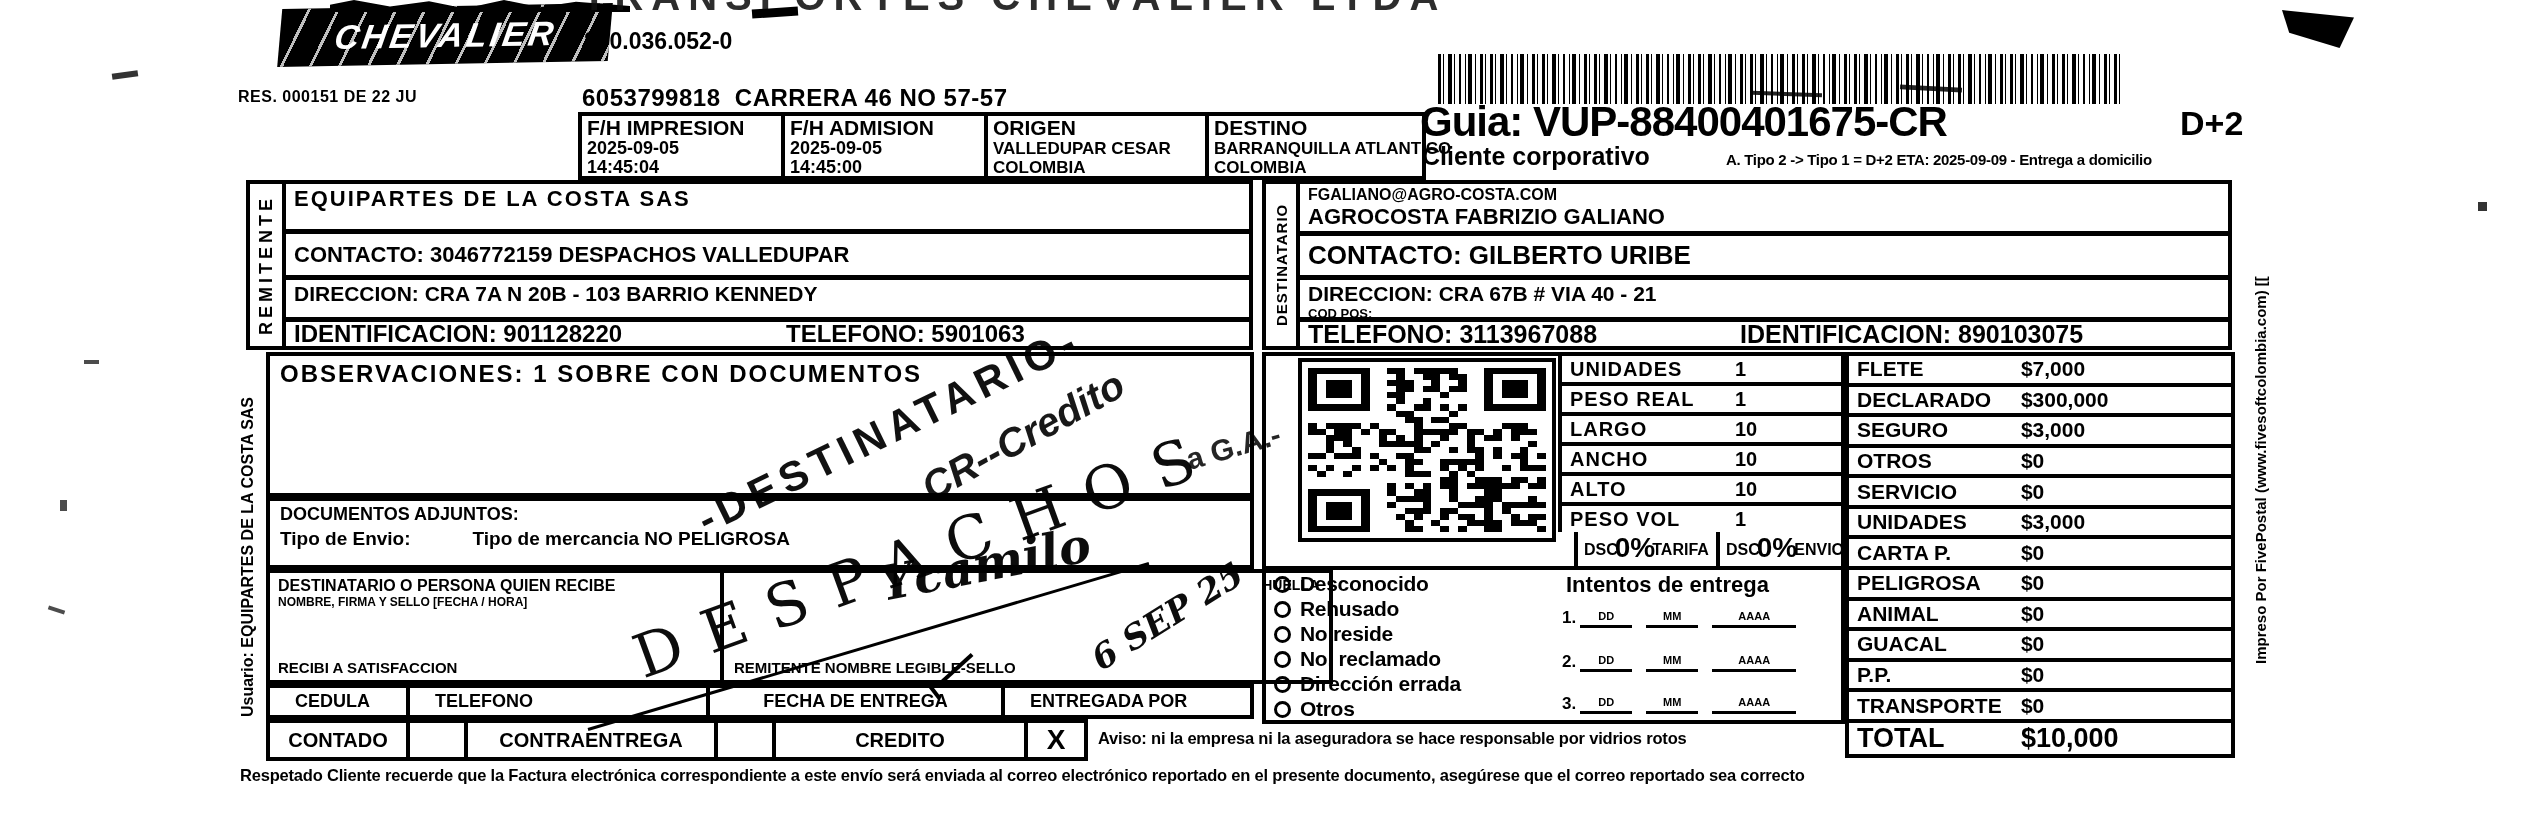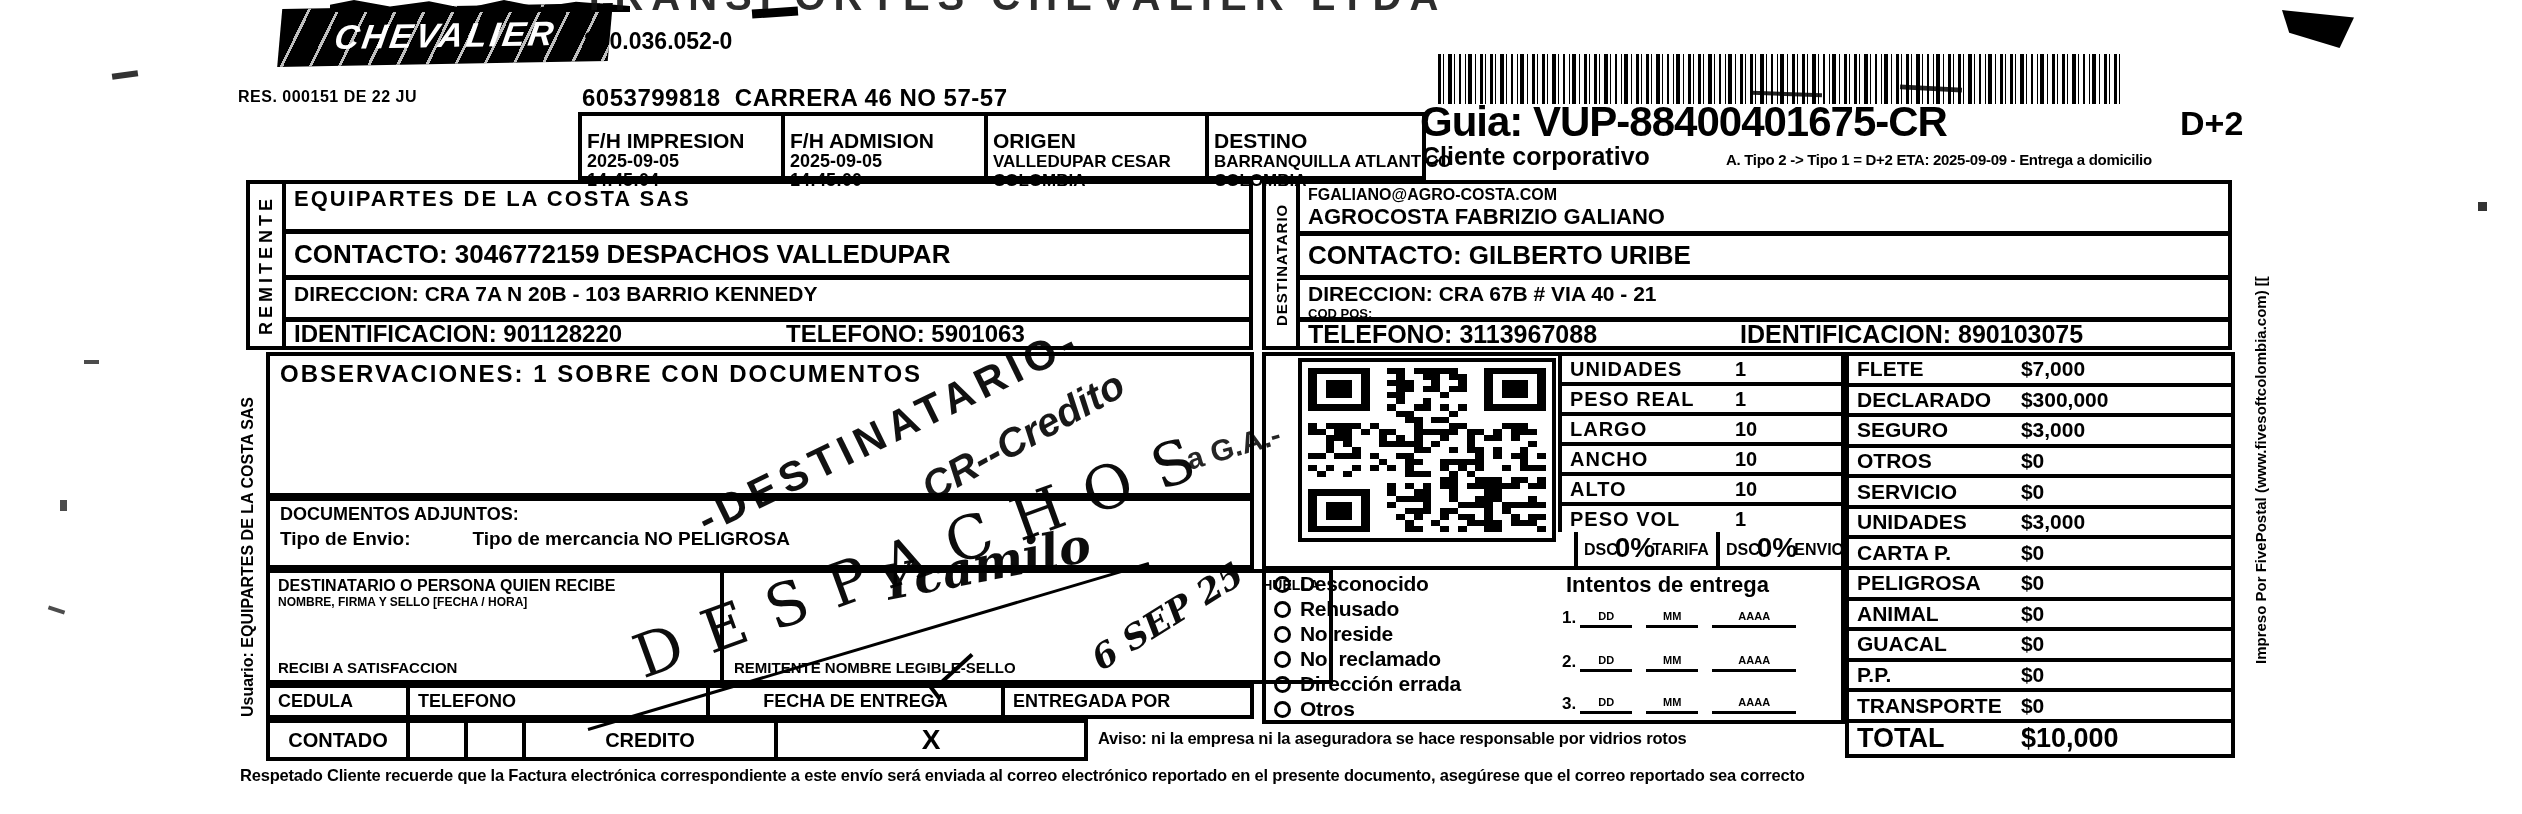--- a/index.html
+++ b/index.html
@@ -19,42 +19,42 @@
   #logo:after{content:"";position:absolute;inset:0;background:repeating-linear-gradient(112deg,transparent 0 24px,rgba(255,255,255,.75) 24px 27px)}
   #logo-jag{left:330px;top:0;width:300px;height:12px;background:#000;clip-path:polygon(0 40%,8% 0,20% 55%,33% 10%,45% 70%,58% 0,70% 60%,82% 15%,100% 50%,100% 100%,0 100%)}
   #coname-clip{left:582px;top:0;width:900px;height:24px;overflow:hidden;opacity:.88}
   #coname-clip span{display:block;margin-top:-26px;font-size:40px;letter-spacing:8px;color:#111;filter:blur(.4px);white-space:nowrap}
   #nit{left:584px;top:28px;font-size:23px}
   #res{left:238px;top:88px;font-size:16px;letter-spacing:.5px}
   #office{left:582px;top:84px;font-size:24px;letter-spacing:.5px}
 
   
   #info{left:578px;top:112px;width:848px;height:68px}
-  #info .cell{border-right:4px solid #000;padding:14px 5px;overflow:visible}
+  #info .cell{border-right:4px solid #000;padding:1px 5px;overflow:visible}
   #info .cell:last-child{border-right:none}
   #info .t{font-size:21px;line-height:22px;white-space:nowrap}
   #info .l{font-size:18px;line-height:19px;white-space:nowrap}
 
   
   #barcode{left:1438px;top:54px;width:682px;height:50px;background:repeating-linear-gradient(90deg,#000 0 3px,#fff 3px 5px,#000 5px 6px,#fff 6px 10px,#000 10px 14px,#fff 14px 16px,#000 16px 17px,#fff 17px 21px,#000 21px 23px,#fff 23px 27px,#000 27px 28px,#fff 28px 30px,#000 30px 34px,#fff 34px 37px,#000 37px 38px,#fff 38px 42px,#000 42px 45px,#fff 45px 47px,#000 47px 48px,#fff 48px 52px)}
   #guia{left:1420px;top:98px;font-size:42px;letter-spacing:-1px}
   #d2{left:2180px;top:104px;font-size:34px}
   #ctype{left:1422px;top:142px;font-size:25px}
   #eta{left:1726px;top:151px;font-size:15px;letter-spacing:-.3px}
 
   
   .party{display:flex}
   .party .strip{border-right:4px solid #000;display:flex}
   .party .content{flex:1;display:flex;flex-direction:column}
   .party .r{border-bottom:5px solid #000;position:relative;padding:2px 8px;overflow:hidden}
   .party .r:last-child{border-bottom:none}
 
   
   #recv .lc{border-right:4px solid #000}
-  .fieldrow>div{border-right:4px solid #000;display:flex;align-items:center;padding-left:8px;font-size:18px}
+  .fieldrow>div{border-right:4px solid #000;display:flex;align-items:center;padding-left:25px;font-size:18px}
   .fieldrow>div:last-child{border-right:none}
   #payrow>div{border-right:4px solid #000;display:flex;align-items:center;justify-content:center;font-size:20px}
   #payrow>div:last-child{border-right:none}
 
   
   #rblock .mrow{flex:1;border-bottom:4px solid #000;position:relative;display:flex;align-items:center}
   #rblock .mrow:last-child{border-bottom:none}
   #rblock .mrow .ml{padding-left:8px;font-size:20px;letter-spacing:1px}
   #rblock .mrow .mv{position:absolute;left:62%;font-size:20px}
   .rcirc{display:inline-block;width:17px;height:17px;border:3.5px solid #000;border-radius:50%;margin-right:9px;flex:0 0 auto}
@@ -131,21 +131,21 @@
 
 <div class="a bd party" style="left:246px;top:180px;width:1007px;height:170px">
   <div class="strip" style="width:36px">
     <div class="vtext" style="width:100%;height:100%;font-size:18px;letter-spacing:4px">REMITENTE</div>
   </div>
   <div class="content">
     <div class="r" style="height:50px">
       <div class="nowrap" style="font-size:22px;letter-spacing:2px">EQUIPARTES DE LA COSTA SAS</div>
     </div>
     <div class="r" style="height:46px;display:flex;align-items:center">
-      <div class="nowrap" style="font-size:26px">CONTACTO: 3046772159 DESPACHOS VALLEDUPAR</div>
+      <div class="nowrap" style="font-size:22px">CONTACTO: 3046772159 DESPACHOS VALLEDUPAR</div>
     </div>
     <div class="r" style="height:42px">
       <div class="nowrap" style="font-size:21px">DIRECCION: CRA 7A N 20B - 103  BARRIO KENNEDY</div>
     </div>
     <div class="r" style="flex:1;display:flex;align-items:center">
       <div class="nowrap" style="font-size:24px">IDENTIFICACION: 901128220</div>
       <div class="nowrap" style="font-size:24px;position:absolute;left:500px">TELEFONO: 5901063</div>
     </div>
   </div>
 </div>
@@ -211,20 +211,23 @@
   <div style="flex:1">
       <span>ENTREGADA POR</span>
     </div>
 </div>
 
 <div class="a bd row" id="payrow" style="left:266px;top:719px;width:822px;height:42px">
   <div style="width:140px">
       <span>CONTADO</span>
     </div>
   <div style="width:58px"></div>
+  <div style="width:250px">
+      <span>CONTRAENTREGA</span>
+    </div>
   <div style="width:58px"></div>
   <div style="width:252px">
       <span>CREDITO</span>
     </div>
   <div style="flex:1;font-size:28px">
       <span>X</span>
     </div>
 </div>
 <div class="a nowrap" style="left:1098px;top:729px;font-size:16.5px;letter-spacing:-.2px">Aviso: ni la empresa ni la aseguradora se hace responsable por vidrios rotos</div>
 

